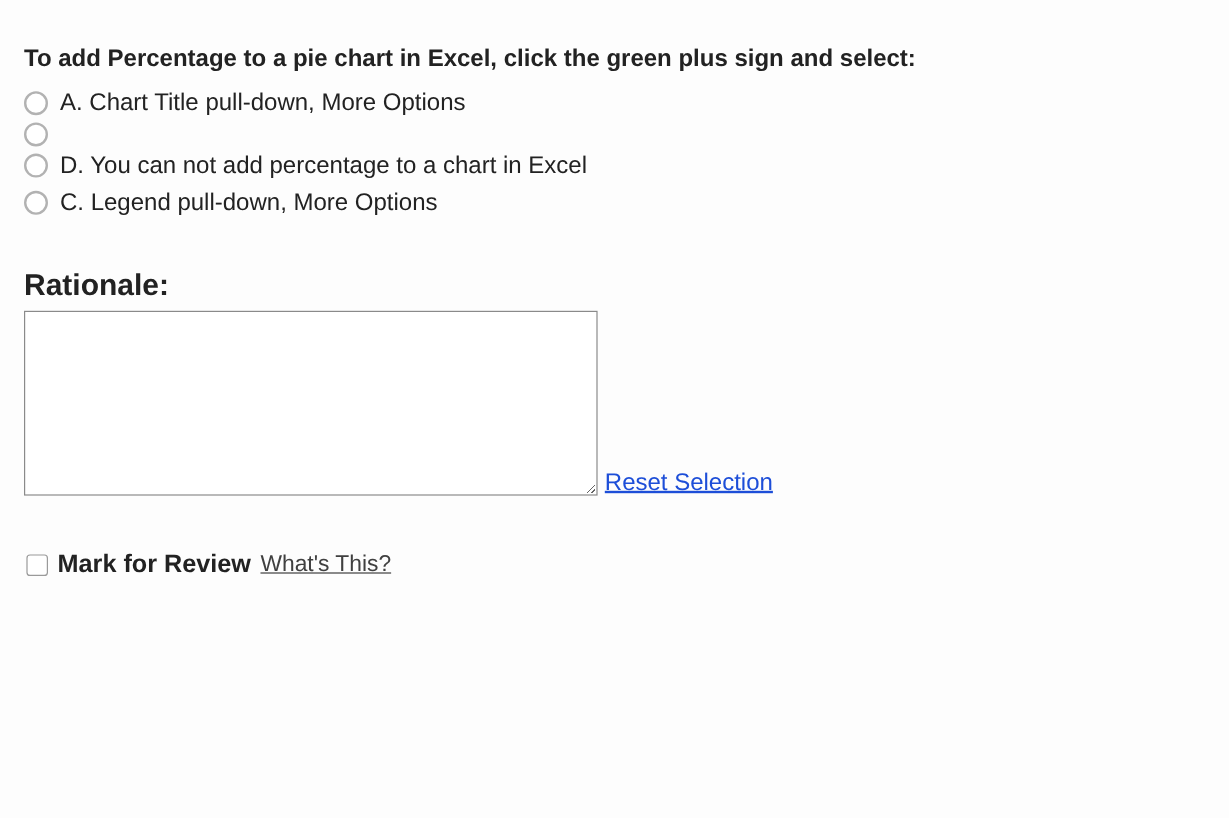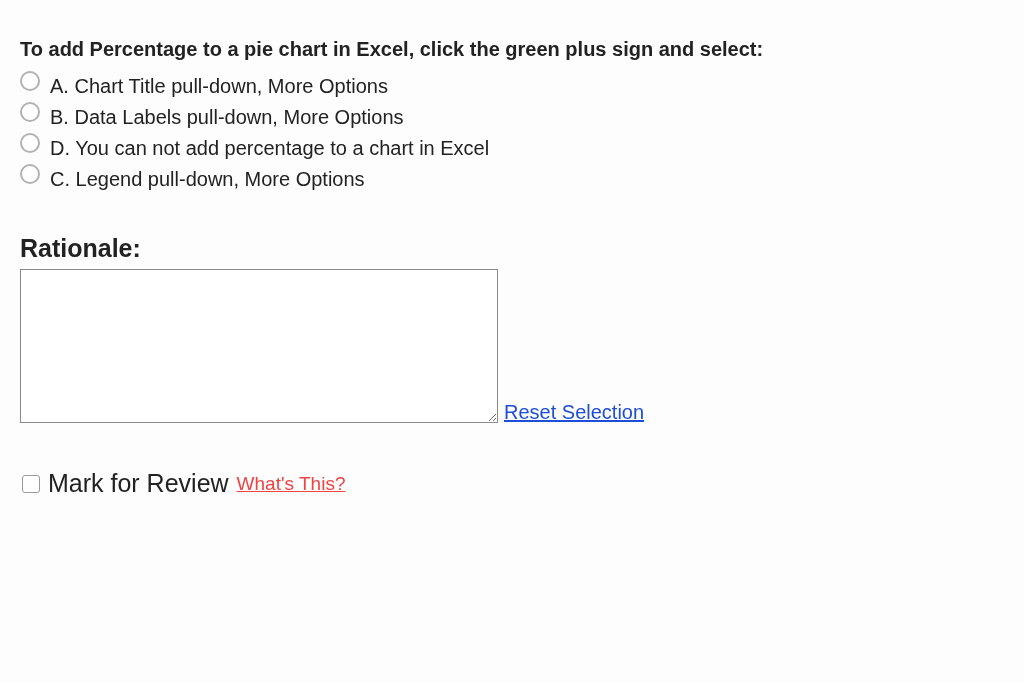--- a/index.html
+++ b/index.html
@@ -19,21 +19,21 @@
     .question-text {
       margin-bottom: 8px;
       font-weight: 700;
       line-height: 1.35;
     }
     .options {
       margin: 0 0 40px 0;
     }
     .option-row {
       display: flex;
-      align-items: flex-start;
+      align-items: center;
       gap: 10px;
       margin: 1px 0;
       line-height: 1.5;
     }
     .radio {
       appearance: none;
       -webkit-appearance: none;
       width: 20px;
       height: 20px;
       border: 2px solid #b2b2b2;
@@ -87,44 +87,43 @@
       appearance: none;
       -webkit-appearance: none;
       width: 18px;
       height: 18px;
       border: 1.5px solid #9a9a9a;
       border-radius: 3px;
       background: #fff;
       cursor: pointer;
     }
     .review-label {
-      font-weight: 400;
-      font-size: 25px;
+      font-weight: 700;
+      font-size: 21px;
     }
     .whats-this {
-      color: #ef4444;
+      color: #404040;
       text-decoration: underline;
       cursor: pointer;
       font-size: 19px;
       font-weight: 400;
     }
   </style>
 </head>
 <body>
 
 <div class="question-text">To add Percentage to a pie chart in Excel, click the green plus sign and select:</div>
 
 <div class="options">
   <div class="option-row">
     <input type="radio" name="answer" class="radio" style="">
     <span class="option-label">A. Chart Title pull-down, More Options</span>
   </div>
   <div class="option-row">
     <input type="radio" name="answer" class="radio" style="">
-    <span class="option-label">B. Data Labels pull-down, More Options</span>
   </div>
   <div class="option-row">
     <input type="radio" name="answer" class="radio" style="">
     <span class="option-label">D. You can not add percentage to a chart in Excel</span>
   </div>
   <div class="option-row">
     <input type="radio" name="answer" class="radio" style="">
     <span class="option-label">C. Legend pull-down, More Options</span>
   </div>
 </div>

